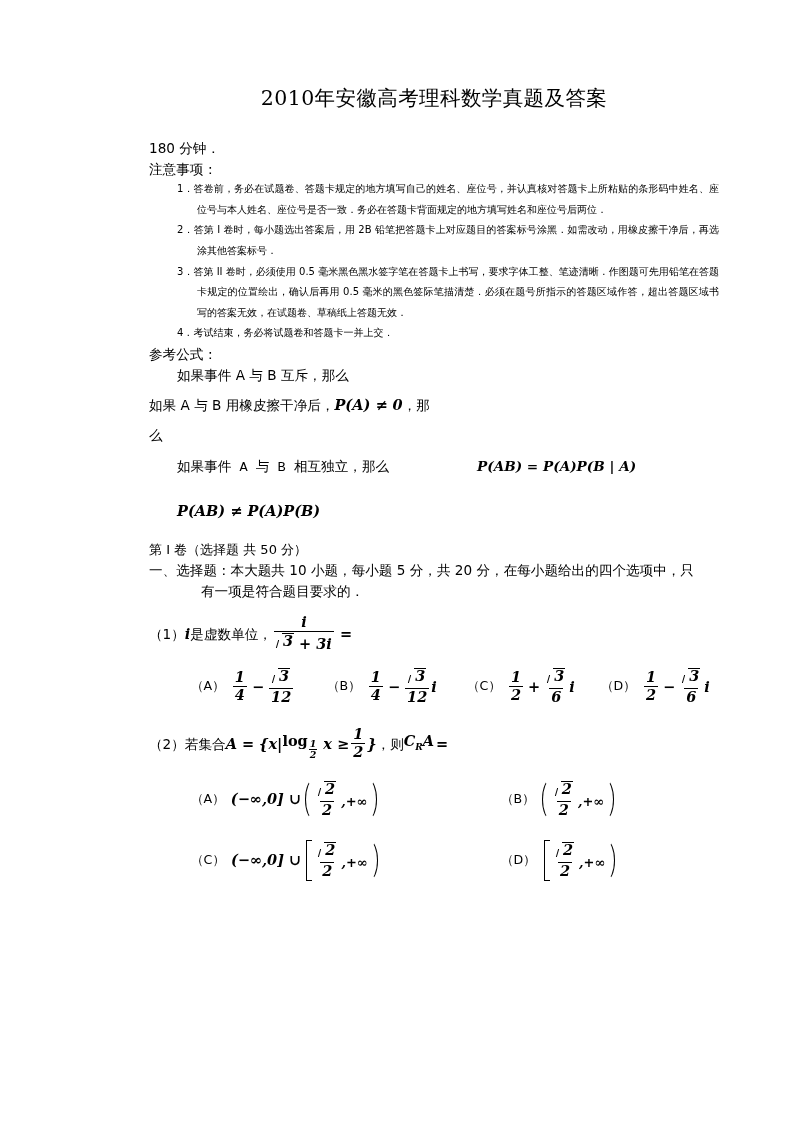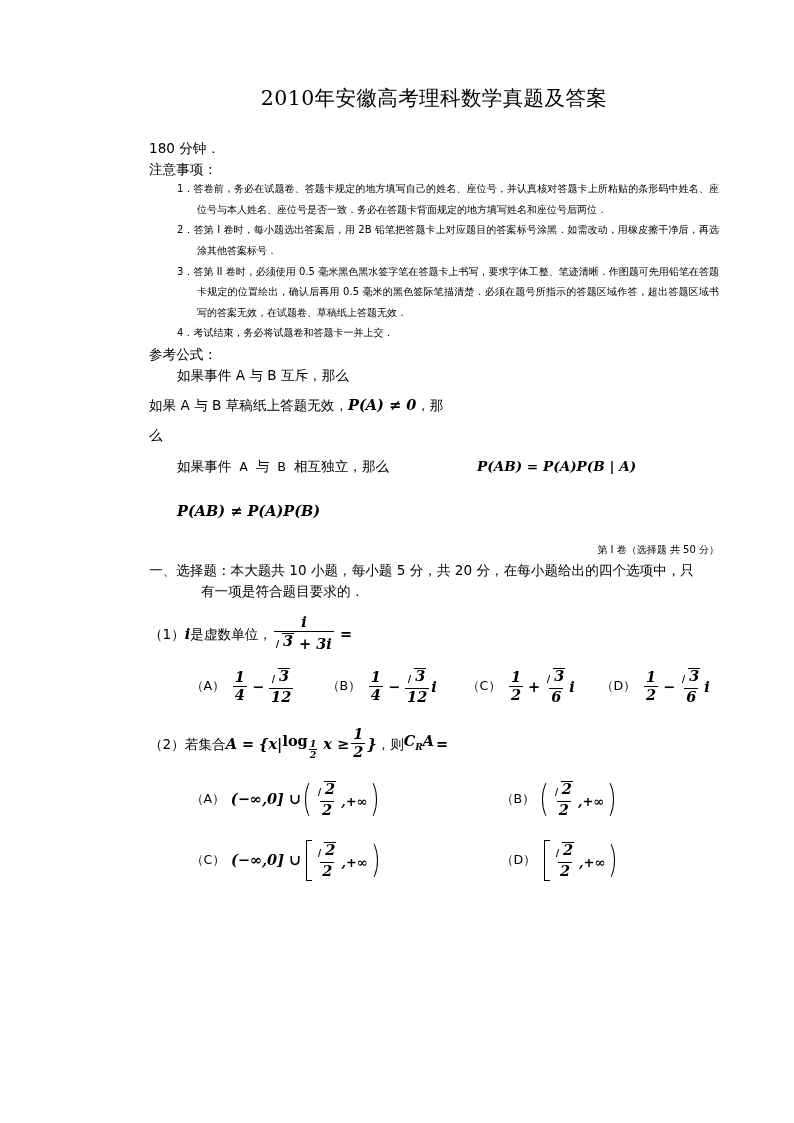--- a/index.html
+++ b/index.html
@@ -109,22 +109,22 @@
   .blk-formula {
     padding-left: 28px;
     margin: 0;
     min-height: 30px;
     display: flex;
     align-items: center;
   }
 
   
   .sec-head {
-    text-align: right;
-    font-size: 10px;
+    text-align: left;
+    font-size: 13px;
     line-height: 20.6px;
     margin: 0;
   }
   .sec-body {
     font-size: 13.6px;
     line-height: 20.6px;
     margin: 0;
     padding-left: 26px;
     text-indent: -26px;
   }
@@ -292,21 +292,21 @@
     <p class="note-item"><span class="num">2．</span><span>答第 I 卷时，每小题选出答案后，用 2B 铅笔把答题卡上对应题目的答案标号涂黑．如需改动，用橡皮擦干净后，再选涂其他答案标号．</span></p>
     <p class="note-item"><span class="num">3．</span><span>答第 II 卷时，必须使用 0.5 毫米黑色黑水签字笔在答题卡上书写，要求字体工整、笔迹清晰．作图题可先用铅笔在答题卡规定的位置绘出，确认后再用 0.5 毫米的黑色签际笔描清楚．必须在题号所指示的答题区域作答，超出答题区域书写的答案无效，在试题卷、草稿纸上答题无效．</span></p>
     <p class="note-item"><span class="num">4．</span><span>考试结束，务必将试题卷和答题卡一并上交．</span></p>
 
     <p class="label-line">参考公式：</p>
     <p class="sub-line">如果事件 A 与 B 互斥，那么</p>
 
     <div class="gap-row"></div>
 
     <div class="formula-row">
-      <div class="f-right"><span>如果 A 与 B 草稿纸上答题无效，</span><span class="math">P(A) ≠ 0</span><span>，那</span></div>
+      <div class="f-right"><span>如果 A 与 B 用橡皮擦干净后，</span><span class="math">P(A) ≠ 0</span><span>，那</span></div>
     </div>
 
     <p class="para flush">么</p>
 
     <div class="gap-row"></div>
 
     <div class="formula-row">
       <div class="f-left" style="font-size:13.6px;font-family:Liberation Mono, monospace;">如果事件 A 与 B 相互独立，那么</div>
       <div class="f-right math">P(AB) = P(A)P(B | A)</div>
     </div>

